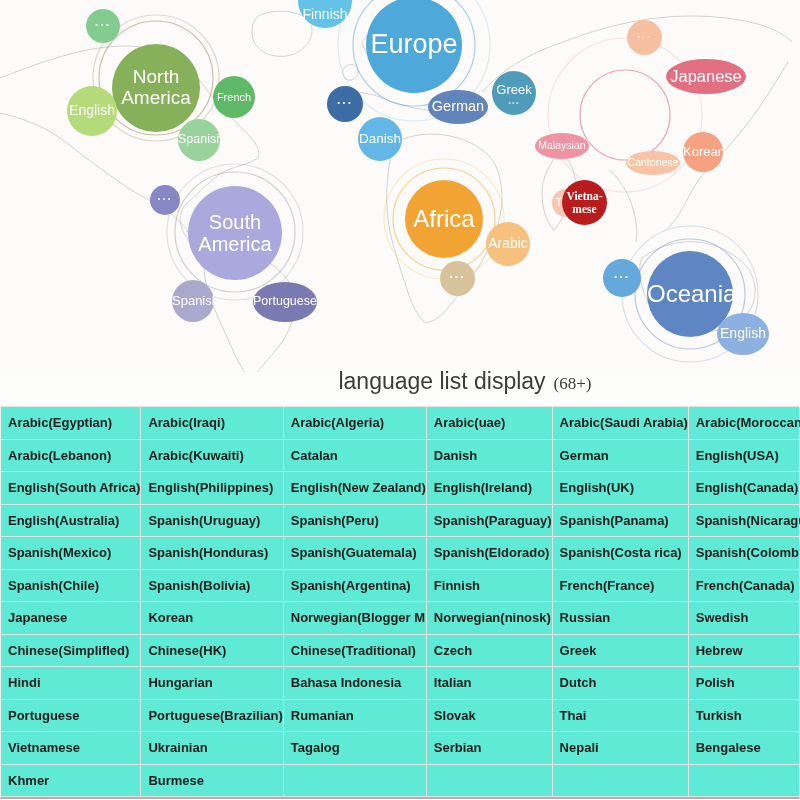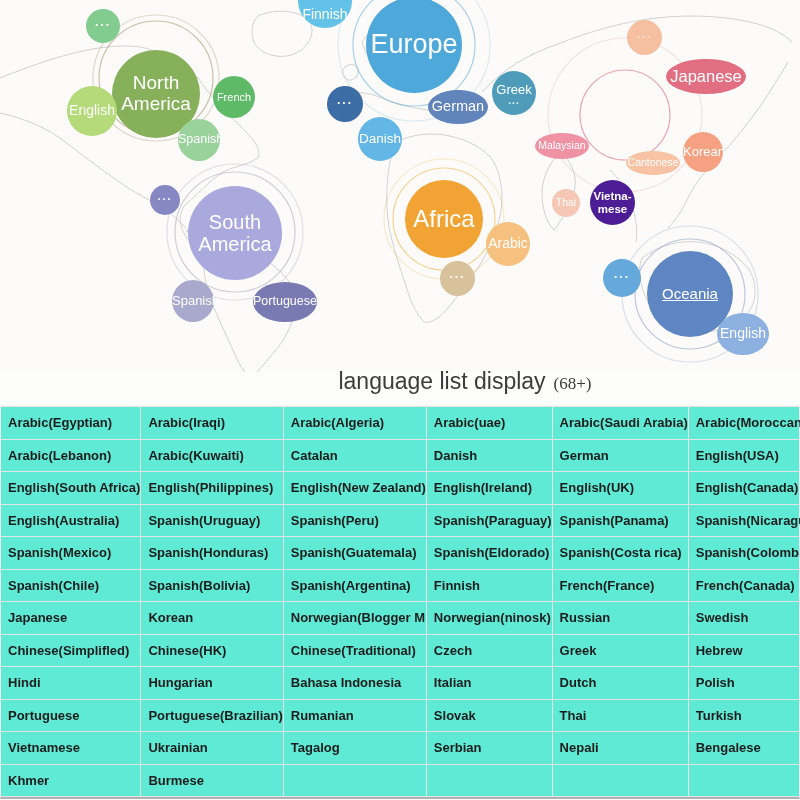--- a/index.html
+++ b/index.html
@@ -60,21 +60,21 @@
         <circle cx="235" cy="232" r="60" stroke="rgba(150,150,175,.45)"></circle>
         <circle cx="235" cy="232" r="68" stroke="rgba(150,150,175,.28)"></circle>
         <circle cx="690" cy="294" r="55" stroke="rgba(120,150,195,.5)"></circle>
         <circle cx="690" cy="294" r="68" stroke="rgba(120,150,195,.28)"></circle>
       </g>
     </svg>
 
     <div class="bubble dots" style="left:86px;top:9px;width:34px;height:34px;background:#82cc90;font-size:12px;">
         <span>...</span>
       </div>
-    <div class="bubble" style="left:112px;top:50px;width:88px;height:88px;background:#87b05b;font-size:19px;">
+    <div class="bubble" style="left:112px;top:44px;width:88px;height:88px;background:#87b05b;font-size:19px;">
         <span>North America</span>
       </div>
     <div class="bubble" style="left:67px;top:86px;width:50px;height:50px;background:#b4da79;font-size:14px;">
         <span>English</span>
       </div>
     <div class="bubble" style="left:213px;top:76px;width:42px;height:42px;background:#5eba67;font-size:11px;">
         <span>French</span>
       </div>
     <div class="bubble" style="left:178px;top:119px;width:42px;height:42px;background:#9ad29c;font-size:12.5px;">
         <span>Spanish</span>
@@ -111,21 +111,21 @@
       </div>
     <div class="bubble" style="left:683px;top:132px;width:40px;height:40px;background:#f5a182;font-size:13px;">
         <span>Korean</span>
       </div>
     <div class="bubble" style="left:626px;top:151px;width:54px;height:24px;background:#f7c3a4;font-size:10.5px;">
         <span>Cantonese</span>
       </div>
     <div class="bubble" style="left:552px;top:189px;width:28px;height:28px;background:#f6c7b4;font-size:10.5px;">
         <span>Thai</span>
       </div>
-    <div class="bubble" style="left:590px;top:180px;width:45px;height:45px;background:#4c1d95;font-size:11.5px;font-weight:bold;">
+    <div class="bubble" style="left:562px;top:180px;width:45px;height:45px;background:#b91c1c;font-size:11.5px;font-weight:bold;font-family:Liberation Serif, serif;">
         <span>Vietna-mese</span>
       </div>
 
     <div class="bubble" style="left:405px;top:180px;width:78px;height:78px;background:#f1a433;font-size:24px;">
         <span>Africa</span>
       </div>
     <div class="bubble" style="left:486px;top:222px;width:44px;height:44px;background:#f6c17e;font-size:14px;">
         <span>Arabic</span>
       </div>
     <div class="bubble dots" style="left:440px;top:261px;width:35px;height:35px;background:#d8c29c;font-size:12px;">
@@ -141,21 +141,21 @@
     <div class="bubble" style="left:172px;top:280px;width:42px;height:42px;background:#a9a9ce;font-size:13px;">
         <span>Spanish</span>
       </div>
     <div class="bubble" style="left:253px;top:282px;width:64px;height:40px;background:#7a7ab2;font-size:12.5px;">
         <span>Portuguese</span>
       </div>
 
     <div class="bubble dots" style="left:603px;top:259px;width:38px;height:38px;background:#64a8dc;font-size:12px;">
         <span>...</span>
       </div>
-    <div class="bubble" style="left:647px;top:251px;width:86px;height:86px;background:#5e86c2;font-size:15px;text-decoration:underline;">
+    <div class="bubble" style="left:647px;top:251px;width:86px;height:86px;background:#5e86c2;font-size:24px;">
         <span>Oceania</span>
       </div>
     <div class="bubble" style="left:717px;top:313px;width:52px;height:42px;background:#8cb0e0;font-size:14px;">
         <span>English</span>
       </div>
   </div>
 
   <div class="title">
     <span>language list display</span><span class="count">(68+)</span>
   </div>

